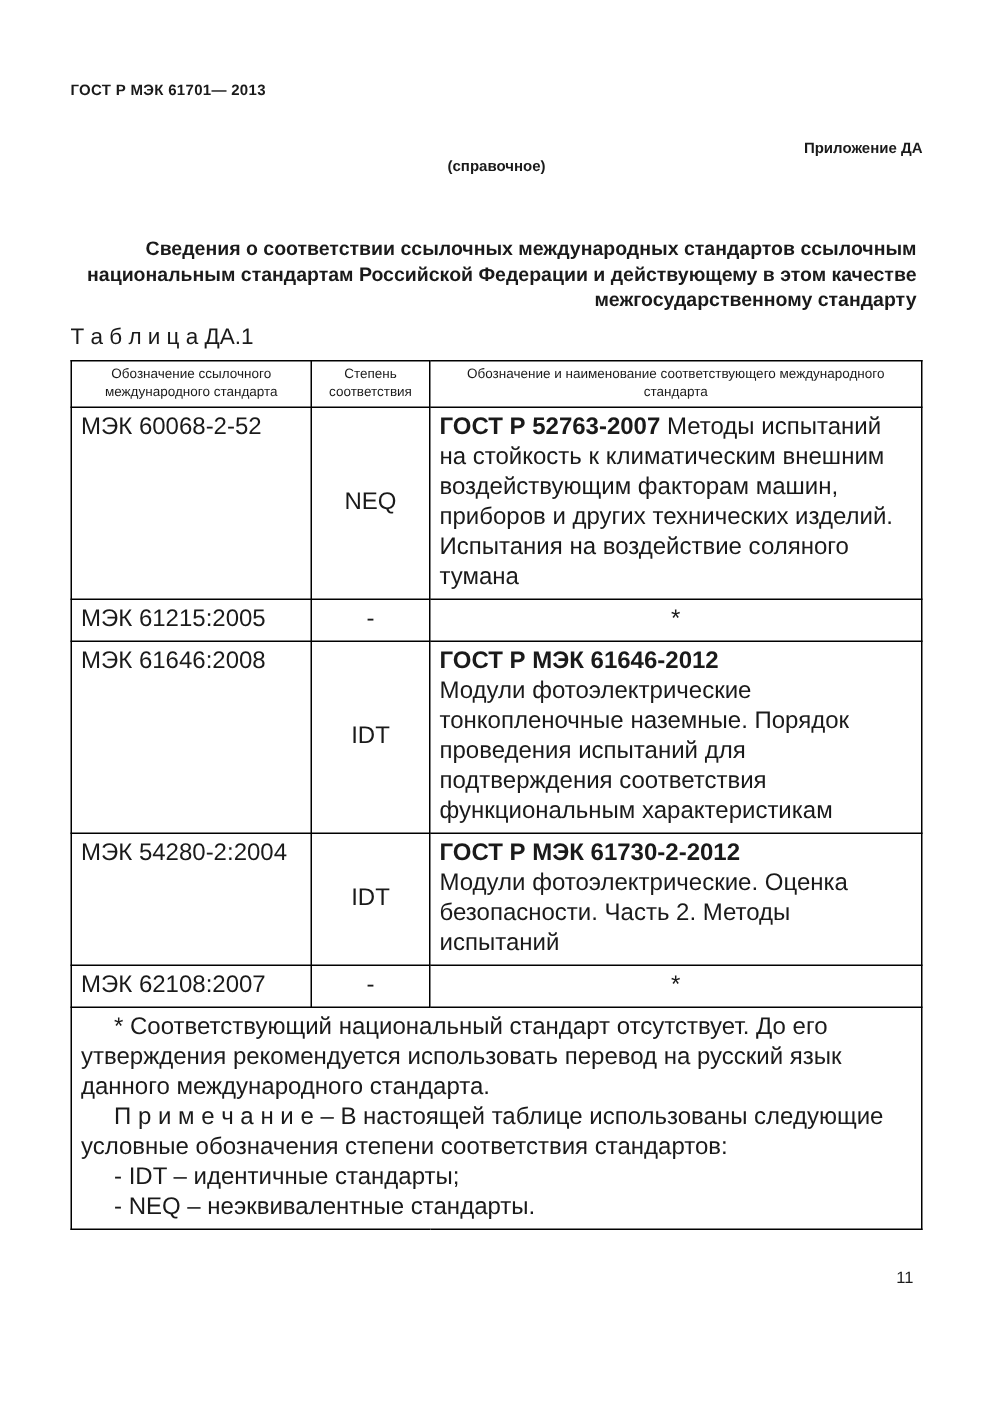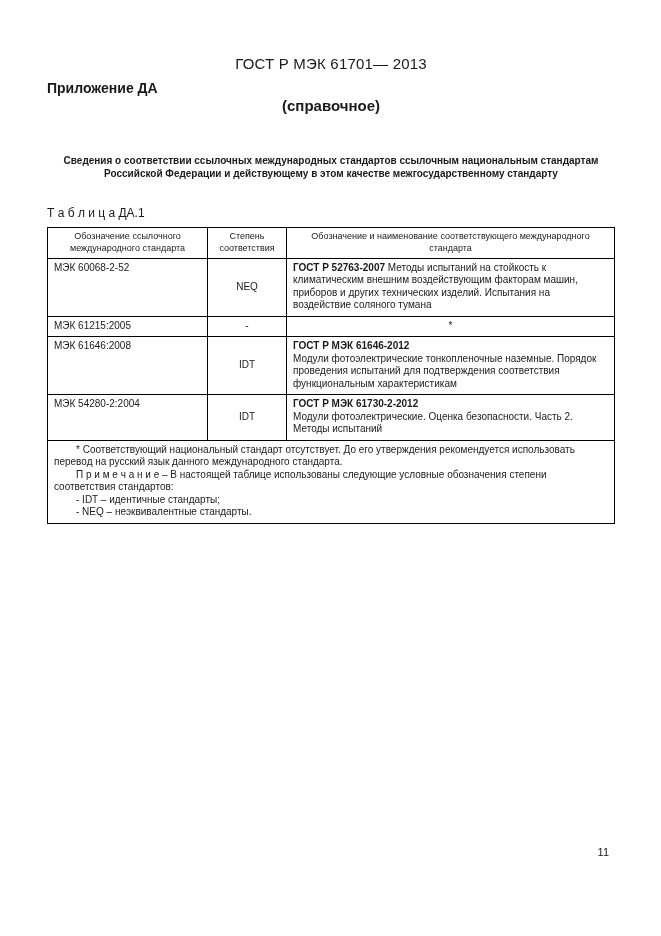--- a/index.html
+++ b/index.html
@@ -8,69 +8,69 @@
     width: 661px;
     height: 936px;
     background: #ffffff;
     box-sizing: border-box;
     padding: 55px 46px 0 47px;
     font-family: "Liberation Sans", sans-serif;
     color: #1a1a1a;
     overflow: hidden;
   }
   .header-right {
-    text-align: center;
-    font-weight: normal;
-    font-size: 15px;
+    text-align: left;
+    font-weight: bold;
+    font-size: 10px;
     letter-spacing: 0.2px;
   }
   .appendix {
-    text-align: left;
+    text-align: right;
     font-weight: bold;
-    font-size: 14px;
-    margin-top: 8px;
+    font-size: 10px;
+    margin-top: 28px;
   }
   .appendix-sub {
     text-align: center;
     font-weight: bold;
-    font-size: 15px;
+    font-size: 10px;
     margin-top: 1px;
   }
   .main-title {
-    text-align: center;
+    text-align: right;
     font-weight: bold;
-    font-size: 10px;
+    font-size: 13px;
     line-height: 1.32;
     margin-top: 40px;
     padding: 0 4px;
   }
   .table-label {
-    font-size: 12px;
-    margin-top: 26px;
+    font-size: 15px;
+    margin-top: 8px;
   }
   table.std {
     border-collapse: collapse;
     width: 567px;
     margin-top: 7px;
     table-layout: fixed;
   }
   table.std th, table.std td {
     border: 1px solid #000;
     box-sizing: border-box;
   }
   table.std th {
     font-weight: normal;
     font-size: 9px;
     text-align: center;
     vertical-align: middle;
     padding: 3px 4px;
     line-height: 1.3;
   }
   table.std td {
-    font-size: 10px;
+    font-size: 16px;
     vertical-align: top;
     padding: 3px 6px 4px 6px;
     line-height: 1.25;
     margin-top: 36px;
   }
   .c1 { width: 160px; }
   .c2 { width: 79px; text-align: center; vertical-align: middle !important; }
   .c3 { width: 328px; }
   td.center { text-align: center; vertical-align: middle !important; }
   td.foot { padding: 4px 6px 8px 6px; font-size: 10.3px; line-height: 1.35; }
@@ -122,20 +122,25 @@
         <tr>
           <td class="c1">МЭК 61646:2008</td>
           <td class="c2">IDT</td>
           <td class="c3"><b>ГОСТ Р МЭК 61646-2012</b><div>Модули фотоэлектрические тонкопленочные наземные. Порядок проведения испытаний для подтверждения соответствия функциональным характеристикам</div></td>
         </tr>
         <tr>
           <td class="c1">МЭК 54280-2:2004</td>
           <td class="c2">IDT</td>
           <td class="c3"><b>ГОСТ Р МЭК 61730-2-2012</b><div>Модули фотоэлектрические. Оценка безопасности. Часть 2. Методы испытаний</div></td>
         </tr>
+        <tr>
+          <td class="c1">МЭК 62108:2007</td>
+          <td class="c2">-</td>
+          <td class="c3 center">*</td>
+        </tr>
       </tbody>
     <tfoot>
       <tr>
         <td colspan="3" class="foot">
           <p class="indent">* Соответствующий национальный стандарт отсутствует. До его утверждения рекомендуется использовать перевод на русский язык данного международного стандарта.</p>
           <p class="indent">П р и м е ч а н и е  – В настоящей таблице использованы следующие условные обозначения степени соответствия стандартов:</p>
           <p class="item">- IDT – идентичные стандарты;</p>
           <p class="item">- NEQ – неэквивалентные стандарты.</p>
         </td>
       </tr>

